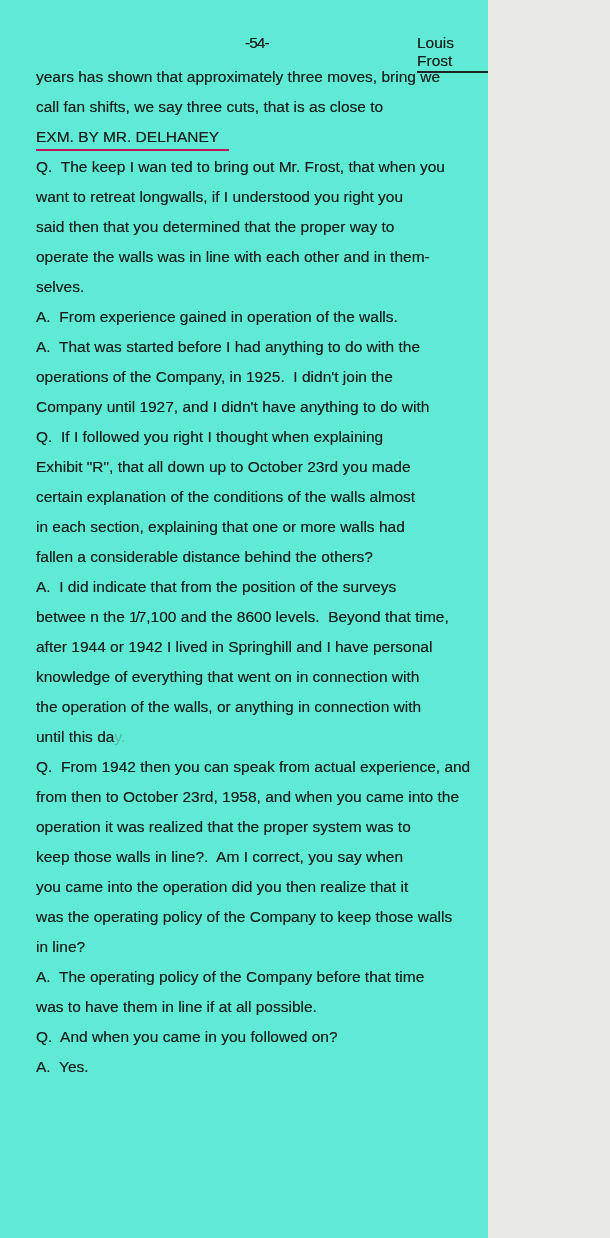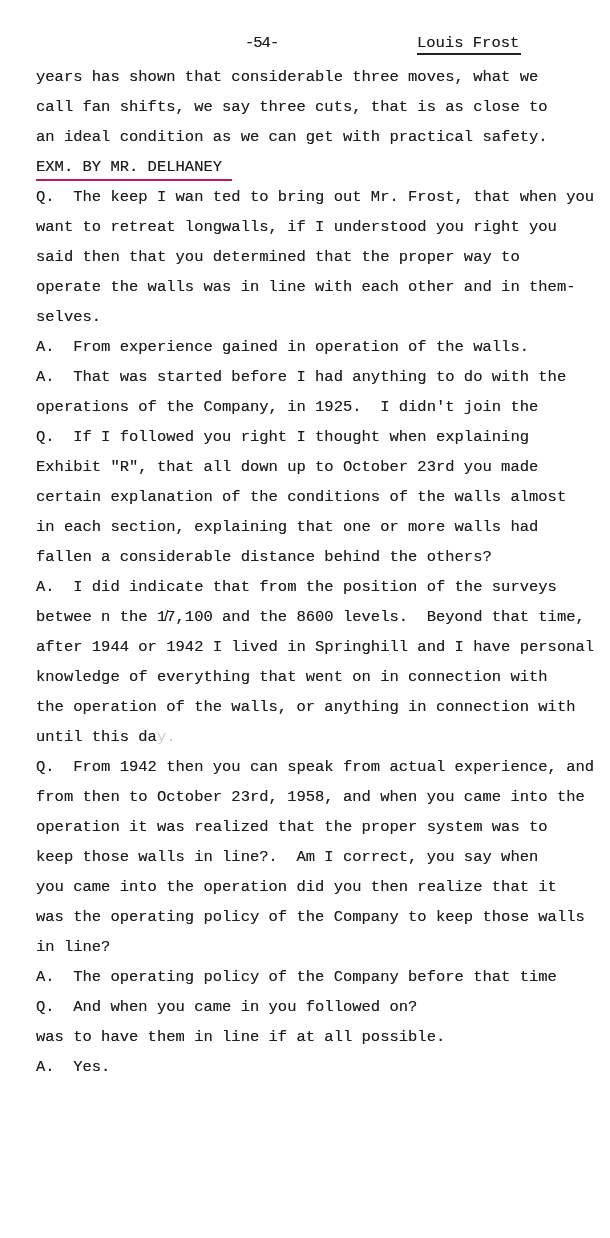--- a/index.html
+++ b/index.html
@@ -2,24 +2,24 @@
 <html><head>
 <meta charset="utf-8">
 <style>
   html, body {
     margin: 0;
     padding: 0;
     background: #e9e9e6;
   }
   .page {
     position: relative;
-    width: 610px;
+    width: 488px;
     height: 1238px;
-    background: #ffffff;
-    font-family: Liberation Mono, monospace;
+    background: #5eead4;
+    font-family: Liberation Sans, sans-serif;
     color: #1d1d1d;
     overflow: hidden;
     text-shadow: 0 0 0.5px rgba(20,20,20,0.55);
   }
   .header {
     position: absolute;
     top: 34px;
     left: 0;
     right: 0;
     height: 30px;
@@ -64,48 +64,48 @@
 </style>
 </head>
 <body>
 
 <div class="page">
   <div class="header">
     <span class="pageno">-54-</span>
     <span class="witness">Louis Frost</span>
   </div>
   <div class="body">
-      <div class="line"><span>years has shown that considerable three moves, what we</span></div>
+      <div class="line"><span>years has shown that approximately three moves, bring we</span></div>
       <div class="line"><span>call fan shifts, we say three cuts, that is as close to</span></div>
-      <div class="line"><span>an ideal condition as we can get with practical safety.</span></div>
       <div class="line"><span class="underlined">EXM. BY MR. DELHANEY</span></div>
       <div class="line"><span>Q.  The keep I wan ted to bring out Mr. Frost, that when you</span></div>
       <div class="line"><span>want to retreat longwalls, if I understood you right you</span></div>
       <div class="line"><span>said then that you determined that the proper way to</span></div>
       <div class="line"><span>operate the walls was in line with each other and in them-</span></div>
       <div class="line"><span>selves.</span></div>
       <div class="line"><span>A.  From experience gained in operation of the walls.</span></div>
       <div class="line"><span>A.  That was started before I had anything to do with the</span></div>
       <div class="line"><span>operations of the Company, in 1925.  I didn't join the</span></div>
+      <div class="line"><span>Company until 1927, and I didn't have anything to do with</span></div>
       <div class="line"><span>Q.  If I followed you right I thought when explaining</span></div>
       <div class="line"><span>Exhibit "R", that all down up to October 23rd you made</span></div>
       <div class="line"><span>certain explanation of the conditions of the walls almost</span></div>
       <div class="line"><span>in each section, explaining that one or more walls had</span></div>
       <div class="line"><span>fallen a considerable distance behind the others?</span></div>
       <div class="line"><span>A.  I did indicate that from the position of the surveys</span></div>
       <div class="line"><span>betwee n the 1̸7,100 and the 8600 levels.  Beyond that time,</span></div>
       <div class="line"><span>after 1944 or 1942 I lived in Springhill and I have personal</span></div>
       <div class="line"><span>knowledge of everything that went on in connection with</span></div>
       <div class="line"><span>the operation of the walls, or anything in connection with</span></div>
       <div class="line"><span>until this da</span><span class="faded">y.</span></div>
       <div class="line"><span>Q.  From 1942 then you can speak from actual experience, and</span></div>
       <div class="line"><span>from then to October 23rd, 1958, and when you came into the</span></div>
       <div class="line"><span>operation it was realized that the proper system was to</span></div>
       <div class="line"><span>keep those walls in line?.  Am I correct, you say when</span></div>
       <div class="line"><span>you came into the operation did you then realize that it</span></div>
       <div class="line"><span>was the operating policy of the Company to keep those walls</span></div>
       <div class="line"><span>in line?</span></div>
       <div class="line"><span>A.  The operating policy of the Company before that time</span></div>
+      <div class="line"><span>was to have them in line if at all possible.</span></div>
       <div class="line"><span>Q.  And when you came in you followed on?</span></div>
-      <div class="line"><span>was to have them in line if at all possible.</span></div>
       <div class="line"><span>A.  Yes.</span></div>
     </div>
 </div>
 
 </body></html>

